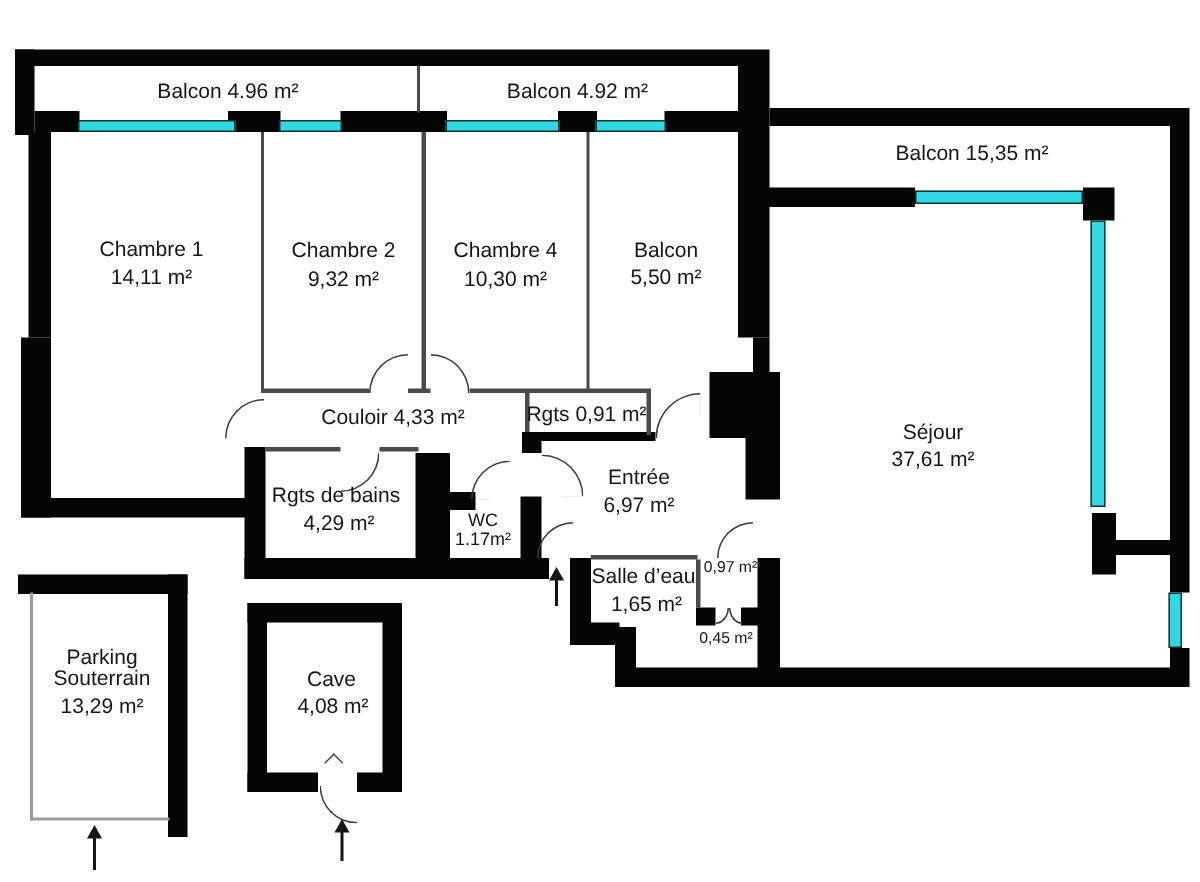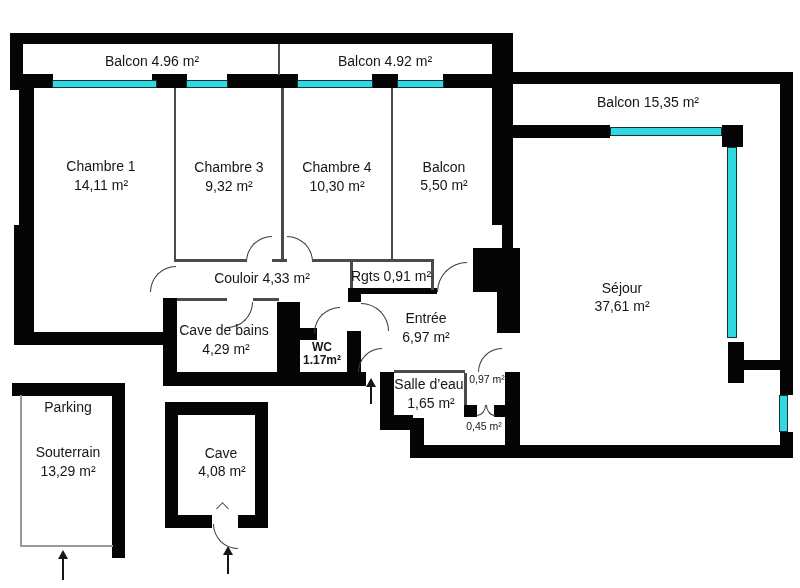--- a/index.html
+++ b/index.html
@@ -9,21 +9,21 @@
   .win{position:absolute;background:#31d8e2;border:1px solid #133;box-sizing:border-box;}
   .tl{position:absolute;background:#4a4a4a;}
   .thin-gray{position:absolute;background:#9a9a9a;}
   .door{position:absolute;box-sizing:border-box;border:0 solid #3a3a3a;}
   .door.qtl{border-top-width:1.5px;border-left-width:1.5px;border-top-left-radius:100% 100%;}
   .door.qtr{border-top-width:1.5px;border-right-width:1.5px;border-top-right-radius:100% 100%;}
   .door.qbl{border-bottom-width:1.5px;border-left-width:1.5px;border-bottom-left-radius:100% 100%;}
   .door.qbr{border-bottom-width:1.5px;border-right-width:1.5px;border-bottom-right-radius:100% 100%;}
   .lbl{position:absolute;transform:translate(-50%,-50%);white-space:nowrap;
        font-size:14px;line-height:15px;color:#161616;}
-  .md{font-size:12px;font-weight:bold;}
+  .md{font-size:12px;}
   .sm{font-size:10.5px;}
   .arrow{position:absolute;}
   .arrow .stem{position:absolute;left:50%;top:7px;bottom:0;width:2px;margin-left:-1px;background:#161616;}
   .arrow .head{position:absolute;left:50%;top:0;margin-left:-5px;width:0;height:0;
        border-left:5px solid transparent;border-right:5px solid transparent;border-bottom:9px solid #161616;}
   .caret{position:absolute;width:8px;height:8px;border-left:1.5px solid #444;border-top:1.5px solid #444;
        transform:rotate(45deg);}
 </style>
 </head>
 <body>
@@ -126,42 +126,42 @@
       <div class="stem"></div>
     </div>
   <div class="caret" style="left:218px;top:504px"></div>
 
   <div class="lbl" style="left:152px;top:61px">Balcon 4.96 m²</div>
   <div class="lbl" style="left:385px;top:61px">Balcon 4.92 m²</div>
   <div class="lbl" style="left:648px;top:102px">Balcon 15,35 m²</div>
 
   <div class="lbl" style="left:101px;top:166px">Chambre 1</div>
   <div class="lbl" style="left:101px;top:185px">14,11 m²</div>
-  <div class="lbl" style="left:229px;top:167px">Chambre 3</div>
+  <div class="lbl" style="left:229px;top:167px">Chambre 2</div>
   <div class="lbl" style="left:229px;top:186px">9,32 m²</div>
   <div class="lbl" style="left:337px;top:167px">Chambre 4</div>
   <div class="lbl" style="left:337px;top:186px">10,30 m²</div>
   <div class="lbl" style="left:444px;top:167px">Balcon</div>
   <div class="lbl" style="left:444px;top:185px">5,50 m²</div>
   <div class="lbl" style="left:622px;top:288px">Séjour</div>
   <div class="lbl" style="left:622px;top:306px">37,61 m²</div>
 
   <div class="lbl" style="left:262px;top:278px">Couloir 4,33 m²</div>
   <div class="lbl" style="left:391px;top:276px">Rgts 0,91 m²</div>
 
-  <div class="lbl" style="left:224px;top:330px">Cave de bains</div>
+  <div class="lbl" style="left:224px;top:330px">Rgts de bains</div>
   <div class="lbl" style="left:226px;top:349px">4,29 m²</div>
   <div class="lbl md" style="left:322px;top:347px">WC</div>
   <div class="lbl md" style="left:322px;top:360px">1.17m²</div>
   <div class="lbl" style="left:426px;top:318px">Entrée</div>
   <div class="lbl" style="left:426px;top:337px">6,97 m²</div>
   <div class="lbl" style="left:429px;top:384px">Salle d’eau</div>
   <div class="lbl" style="left:431px;top:403px">1,65 m²</div>
   <div class="lbl sm" style="left:487px;top:379px">0,97 m²</div>
   <div class="lbl sm" style="left:484px;top:426px">0,45 m²</div>
 
-  <div class="lbl" style="left:68px;top:407px">Parking</div>
+  <div class="lbl" style="left:68px;top:438px">Parking</div>
   <div class="lbl" style="left:68px;top:452px">Souterrain</div>
   <div class="lbl" style="left:68px;top:471px">13,29 m²</div>
   <div class="lbl" style="left:221px;top:453px">Cave</div>
   <div class="lbl" style="left:222px;top:471px">4,08 m²</div>
 
 </div>
 
 </body></html>

